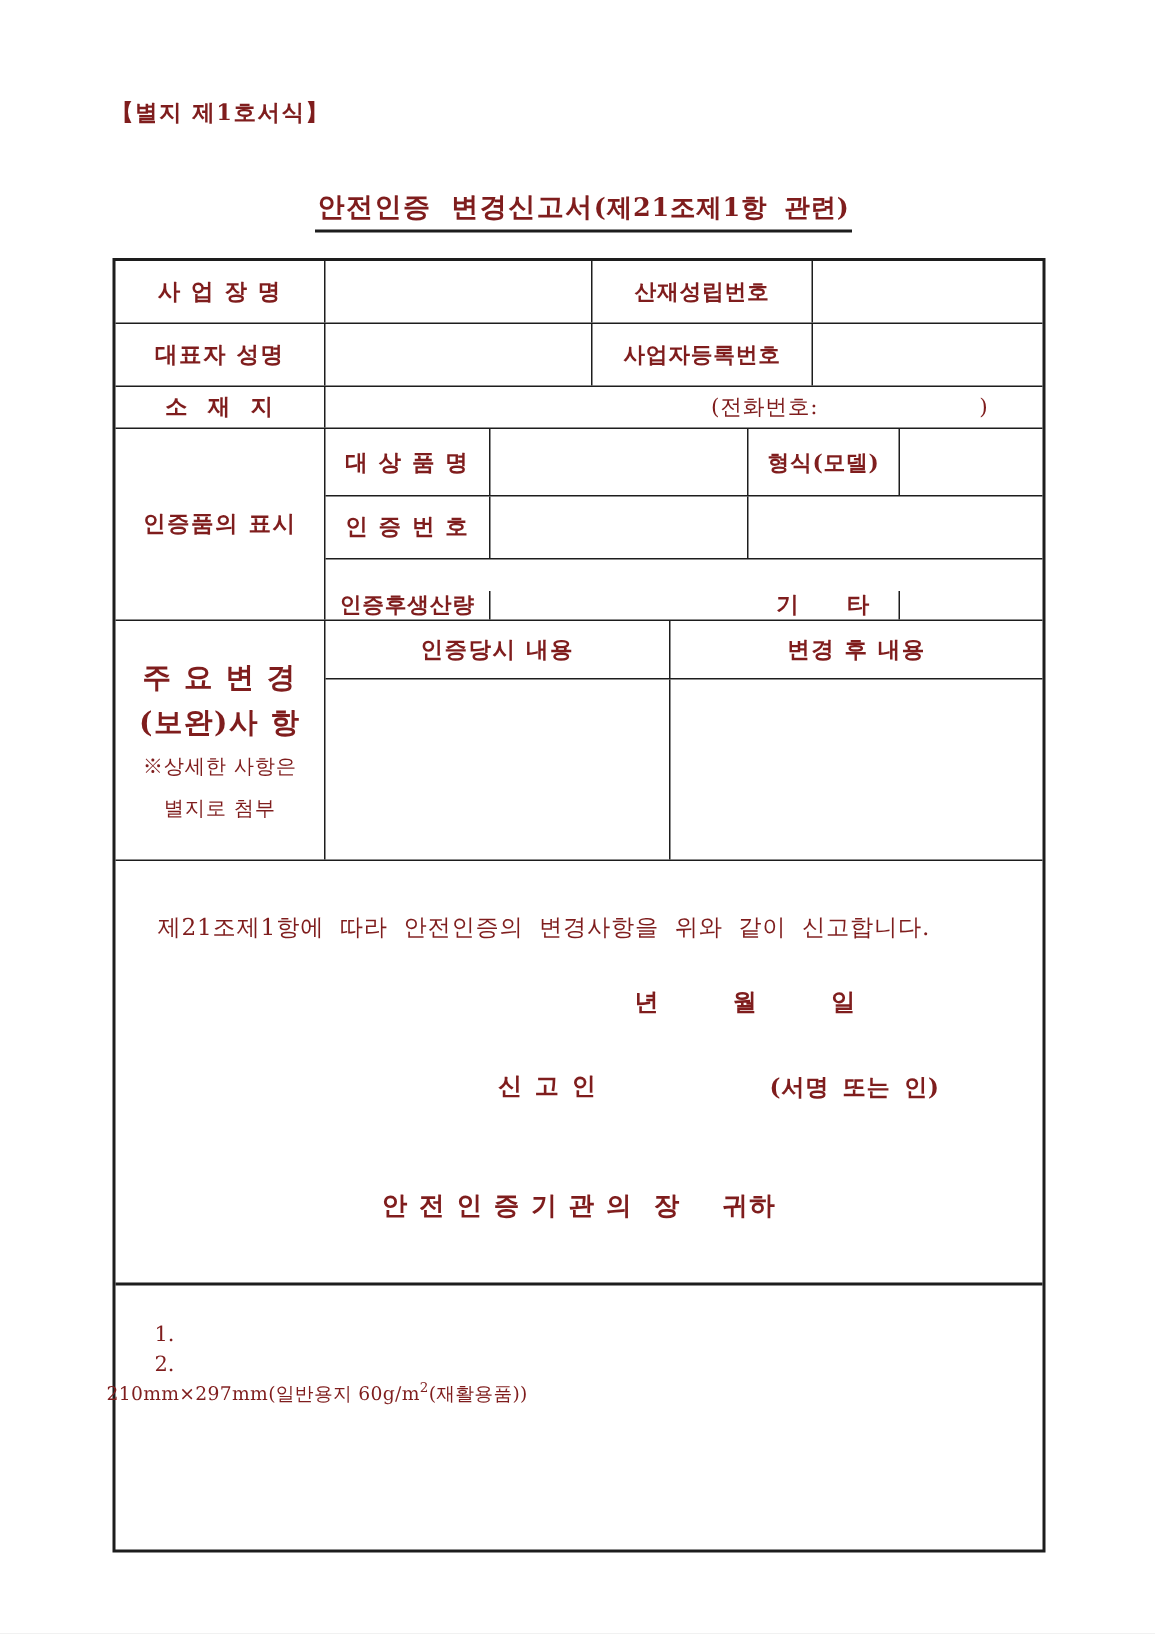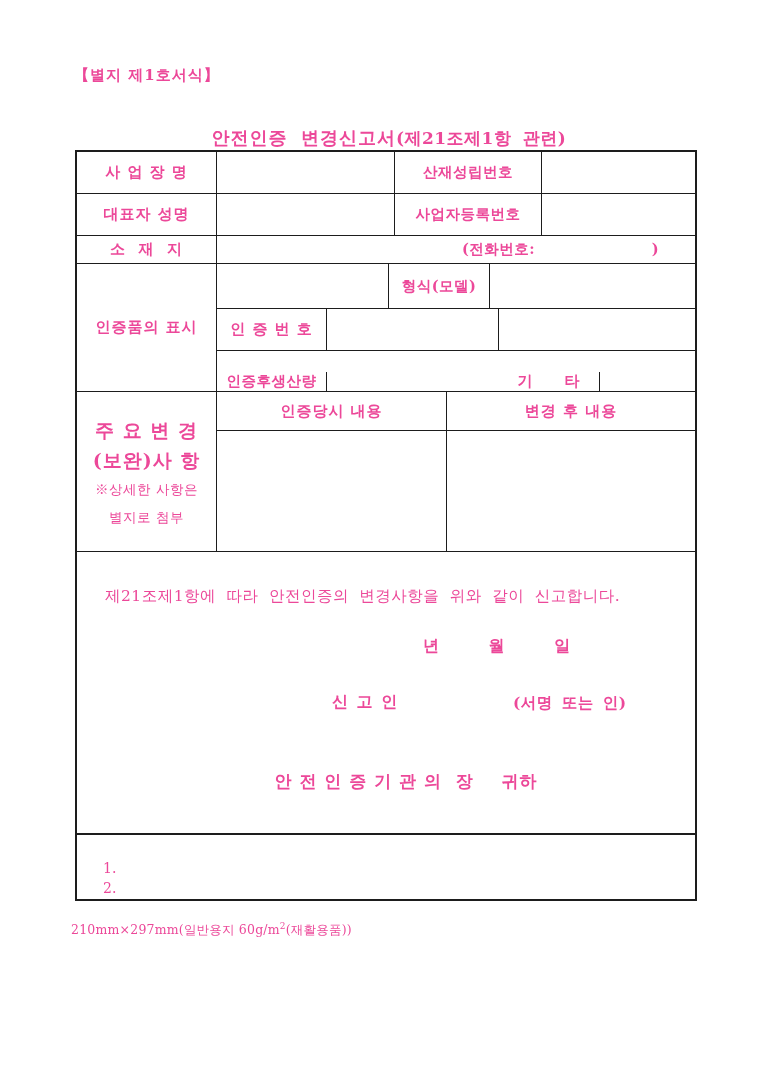--- a/index.html
+++ b/index.html
@@ -3,62 +3,62 @@
 <meta charset="utf-8">
 <style>
   * { margin:0; padding:0; box-sizing:border-box; }
   html,body { background:#e8e8e8; }
   .page {
     position:relative;
     width:770px; height:1089px;
     background:#ffffff;
     margin:0 auto;
     font-family:"DejaVu Serif","Liberation Serif",serif;
-    color:#ec4899;
+    color:#7f1d1d;
     overflow:hidden;
   }
   .form-label {
     position:absolute; left:74px; top:66px;
     font-size:15px; font-weight:bold; letter-spacing:1px;
   }
   .title-wrap {
     position:absolute; top:126px; left:0; width:100%;
     text-align:center; padding-left:8px;
   }
   .title-underline {
     display:inline-block;
     border-bottom:2px solid #1d1d1d;
     padding:0 2px 3px 2px;
     white-space:pre;
   }
   .title-main { font-size:18px; font-weight:bold; letter-spacing:1px; word-spacing:6px; }
   .title-suffix { font-size:17px; font-weight:bold; letter-spacing:0.5px; word-spacing:5px; }
 
   .form-table {
-    position:absolute; left:75px; top:150px;
-    width:622px; height:751px;
+    position:absolute; left:75px; top:172px;
+    width:622px; height:863px;
     border:2px solid #1d1d1d;
     background:#ffffff;
   }
   .row { display:flex; width:100%; border-bottom:1px solid #1d1d1d; }
   .cell {
     display:flex; align-items:center; justify-content:center;
     border-right:1px solid #1d1d1d;
     overflow:hidden;
   }
   .cell.last { border-right:none; }
   .lbl { font-weight:bold; font-size:15px; letter-spacing:1px; white-space:pre; }
   .lbl-sm { font-weight:bold; font-size:14.5px; letter-spacing:0.5px; white-space:pre; }
 
   
   .rowA { height:42px; }
   .rowA3 { height:28px; }
   .colA1 { width:140px; } .colA2 { width:178px; } .colA3 { width:147px; } .colA4 { flex:1; }
   .addr-val { flex:1; justify-content:flex-end; padding-right:36px; }
-  .phone { font-weight:bold; font-size:14.5px; white-space:pre; letter-spacing:0.5px; }
+  .phone { font-weight:normal; font-size:14.5px; white-space:pre; letter-spacing:0.5px; }
 
   
   .sectionB { display:flex; width:100%; height:128px; border-bottom:1px solid #1d1d1d; }
   .b-group { width:140px; border-right:1px solid #1d1d1d; display:flex; align-items:center; justify-content:center; }
   .b-rows { flex:1; display:flex; flex-direction:column; }
   .b-row { display:flex; width:100%; border-bottom:1px solid #1d1d1d; }
   .b-row:last-child { border-bottom:none; }
   .b-r1 { height:45px; } .b-r2 { height:42px; } .b-r3 { flex:1;align-items:flex-end; }
   .colB1 { width:110px; } .colB2 { width:172px; } .colB3 { width:101px; } .colB4 { flex:1; }
 
@@ -73,21 +73,21 @@
   .colC1 { width:230px; } .colC2 { flex:1; }
 
   
   .declaration { position:relative; width:100%; height:283px; border-bottom:2px solid #1d1d1d; }
   .statement { position:absolute; left:28px; top:34px; font-size:15.5px; word-spacing:5px; letter-spacing:0.5px; }
   .date-line { position:absolute; left:346px; top:84px; font-size:16px; font-weight:bold; }
   .date-unit { display:inline-block; }
   .date-unit + .date-unit { margin-left:44px; }
   .declarant { position:absolute; left:255px; top:140px; font-size:16px; font-weight:bold; letter-spacing:1.5px; white-space:pre; }
   .signature { position:absolute; left:436px; top:141px; font-size:15.5px; font-weight:bold; letter-spacing:0.5px; word-spacing:3px; }
-  .recipient-row { position:absolute; left:0; top:218px; width:100%; text-align:center;margin-left:20px; }
+  .recipient-row { position:absolute; left:0; top:218px; width:100%; text-align:center; }
   .recipient { font-size:17px; font-weight:bold; white-space:pre; letter-spacing:1px; }
 
   
   .attachment { position:relative; width:100%; flex:1; height:64px; }
   .attach-label { position:absolute; left:10px; top:3px; font-size:14.5px; letter-spacing:0.5px; word-spacing:2px; }
   .attach-item1 { position:absolute; left:26px; top:25px; font-size:14px; }
   .attach-item2 { position:absolute; left:26px; top:45px; font-size:14px; }
 
   .paper-note { position:absolute; left:71px; top:921px; font-size:12.5px; letter-spacing:0.2px; }
   .paper-note sup { font-size:9px; }
@@ -135,20 +135,23 @@
           <span class="phone">(전화번호:                     )</span>
         </div>
     </div>
 
     <div class="sectionB">
       <div class="b-group">
           <span class="lbl">인증품의 표시</span>
         </div>
       <div class="b-rows">
         <div class="b-row b-r1">
+          <div class="cell colB1">
+              <span class="lbl">대 상 품 명</span>
+            </div>
           <div class="cell colB2"></div>
           <div class="cell colB3">
               <span class="lbl-sm">형식(모델)</span>
             </div>
           <div class="cell colB4 last"></div>
         </div>
         <div class="b-row b-r2">
           <div class="cell colB1">
               <span class="lbl">인 증 번 호</span>
             </div>

